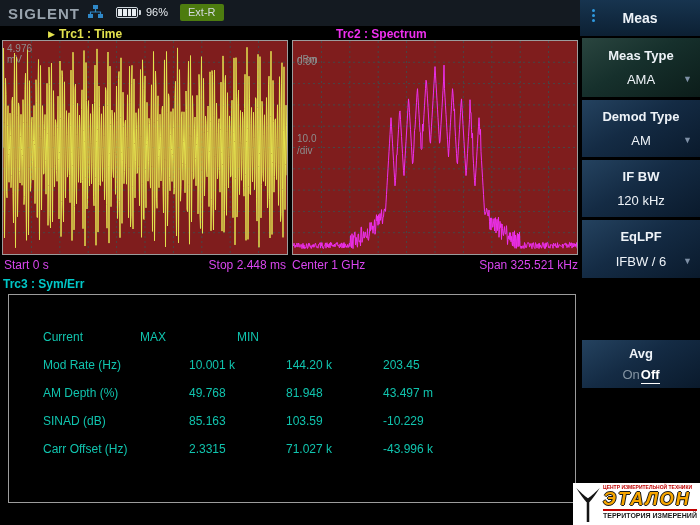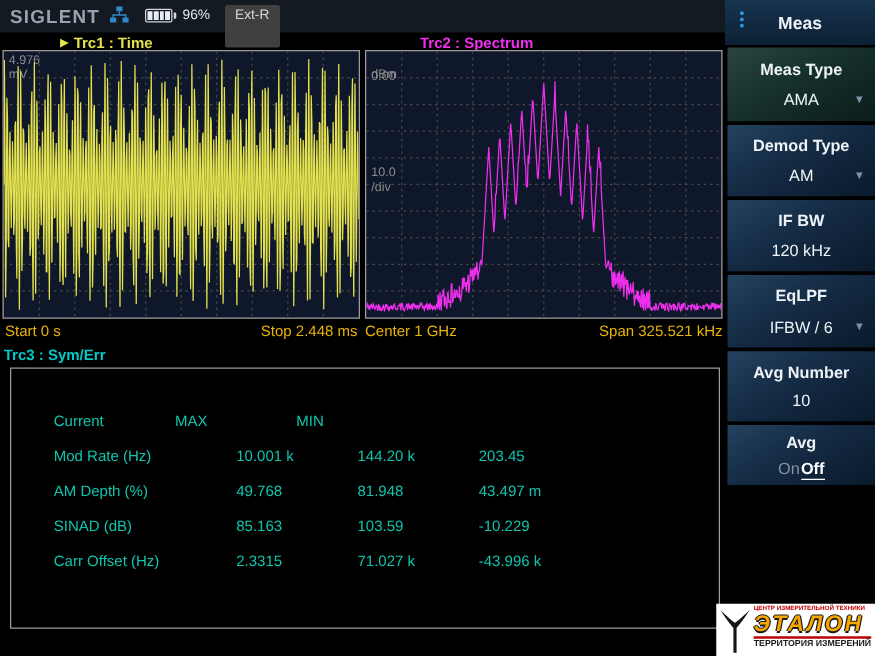--- a/index.html
+++ b/index.html
@@ -10,38 +10,38 @@
   
   #topbar{position:absolute;left:0;top:0;width:580px;height:26px;background:#141a21;}
   #brand{position:absolute;left:8px;top:5px;font-size:15px;font-weight:bold;
          letter-spacing:1px;color:#98a3ad;}
   #lan-icon{position:absolute;left:88px;top:5px;width:15px;height:15px;display:block;}
   #battery{position:absolute;left:116px;top:7px;width:22px;height:11px;
            border:1px solid #cfd6dc;border-radius:2px;display:flex;gap:1px;padding:1px;box-sizing:border-box;}
   #battery .bar{flex:1;background:#e7ecf0;}
   #batt-nub{position:absolute;left:139px;top:10px;width:2px;height:5px;background:#cfd6dc;border-radius:0 1px 1px 0;}
   #batt-pct{position:absolute;left:146px;top:6px;font-size:11px;color:#e7ecf0;}
-  #ext-ref{position:absolute;left:180px;top:4px;height:34px;line-height:17px;padding:0 8px;
-           background:#404040;border-radius:2px;font-size:11px;color:#d4dae0;}
+  #ext-ref{position:absolute;left:180px;top:4px;height:17px;line-height:17px;padding:0 8px;
+           background:#4d7c0f;border-radius:2px;font-size:11px;color:#d4dae0;}
 
   
   .trc-row{position:absolute;top:27px;height:13px;font-size:12px;font-weight:bold;padding-left:44px;}
   #trc1-label{left:4px;color:#e3e24e;}
   #trc1-label .play{font-size:9px;margin-right:4px;position:relative;top:-1px;color:#e3e24e;}
   #trc2-label{left:292px;color:#ee2fee;}
 
   
-  .chart{position:absolute;top:40px;height:215px;background:#0f172a;border:1px solid #9c9c9c;box-sizing:border-box;}
+  .chart{position:absolute;top:40px;height:215px;background:#7f1d1d;border:1px solid #9c9c9c;box-sizing:border-box;}
   #time-chart{left:2px;width:286px;}
   #spec-chart{left:292px;width:286px;}
   .chart svg{position:absolute;left:0;top:0;z-index:3;}
   .axis-lab{position:absolute;left:4px;z-index:2;font-size:10px;color:#8d8d8d;line-height:11px;}
 
   
-  .annot{position:absolute;top:258px;font-size:12px;color:#eab308;}
+  .annot{position:absolute;top:258px;font-size:12px;color:#d946ef;}
   #annot-start{left:4px;}
   #annot-stop{left:2px;width:284px;text-align:right;}
   #annot-center{left:292px;}
   #annot-span{left:292px;width:286px;text-align:right;}
 
   #trc3-label{position:absolute;left:3px;top:277px;font-size:12px;font-weight:bold;color:#00c8c8;}
 
   
   #stats-table{position:absolute;left:8px;top:294px;width:568px;height:209px;
                border:1px solid #9c9c9c;box-sizing:border-box;background:#000;padding-top:28px;}
@@ -221,24 +221,20 @@
       <span class="mival"><span>AM</span><span class="arr">▼</span></span>
     </div>
     <div class="mitem" id="mi2">
       <span class="milabel">IF BW</span>
       <span class="mival"><span>120 kHz</span></span>
     </div>
     <div class="mitem" id="mi3">
       <span class="milabel">EqLPF</span>
       <span class="mival"><span>IFBW / 6</span><span class="arr">▼</span></span>
     </div>
-    <div class="mitem" id="mi4">
-      <span class="milabel">Avg Number</span>
-      <span class="mival"><span>10</span></span>
-    </div>
     <div class="mitem" id="mi5">
       <span class="milabel">Avg</span>
       <span class="mival"><span class="on-lab">On</span><span class="off-lab">Off</span></span>
     </div>
   </div>
 
   <div id="watermark">
     <svg id="wm-y" viewBox="0 0 30 40">
       <path d="M2 1 C9 12, 12 15, 13.6 17 L13.6 39 L16.4 39 L16.4 17 C18 15, 21 12, 28 1 C21 8, 17 11, 15 12.5 C13 11, 9 8, 2 1 Z" fill="#141414"></path>
     </svg>

